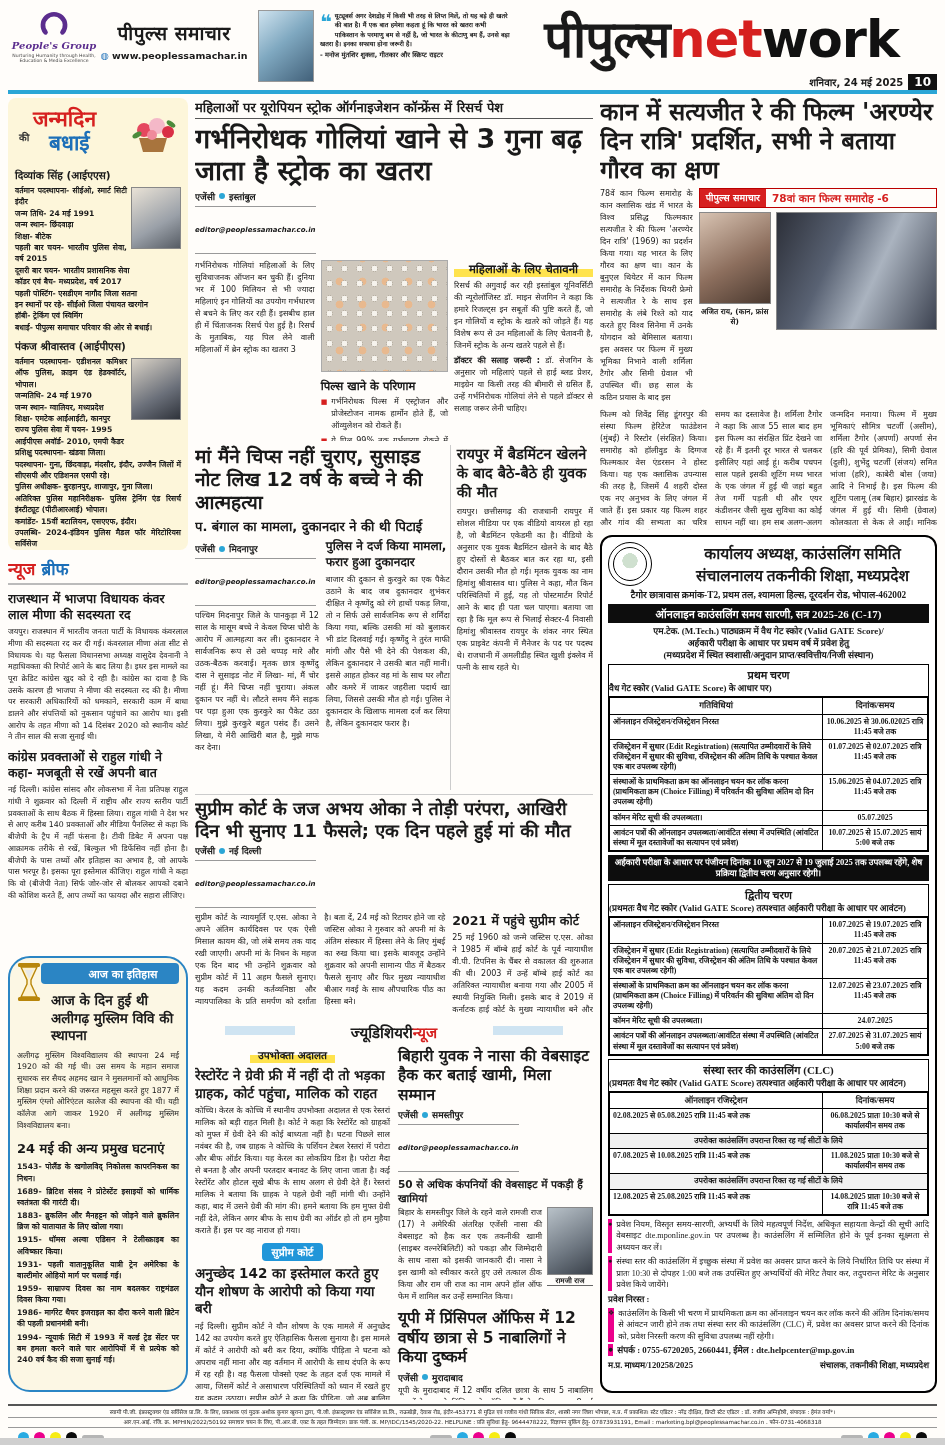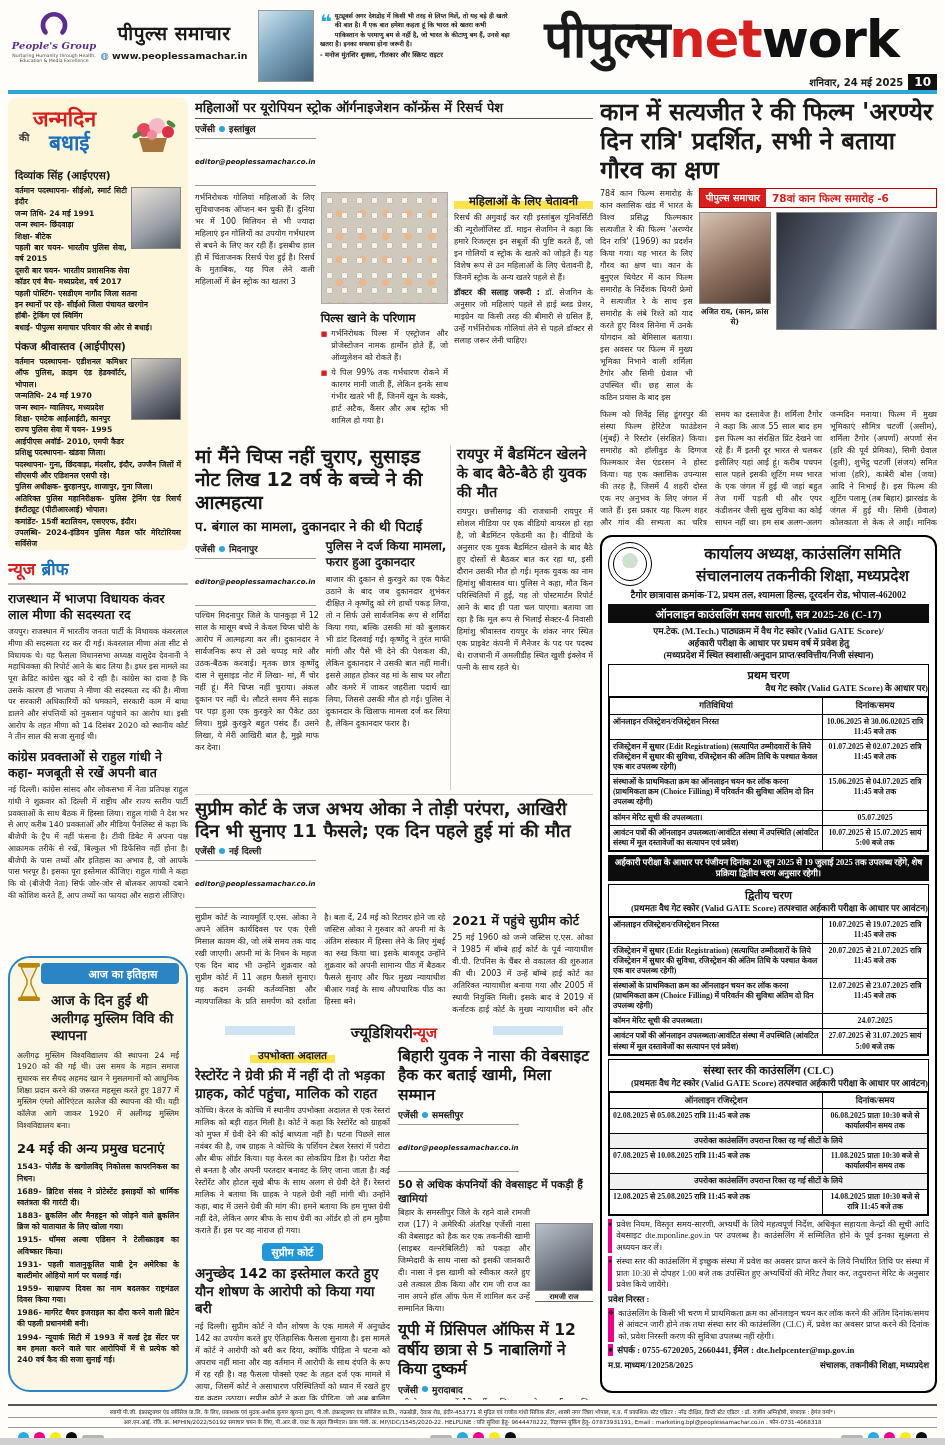--- a/index.html
+++ b/index.html
@@ -103,21 +103,21 @@
   .jud-head:before { left:30px; } .jud-head:after { right:30px; }
   .jud-cols { display:flex; gap:8px; }
   .jud-cols > div { width:50%; }
   .tag-y { display:block; width:fit-content; margin:0 auto 4px auto; font-size:10.5px; font-weight:800;
            background:linear-gradient(transparent 50%, #ffe34d 50%); padding:1px 8px; }
   .tag-b { display:block; width:fit-content; margin:6px auto 4px auto; font-size:10.5px; font-weight:800;
            background:#2196d9; color:#fff; border-radius:4px; padding:2px 10px; }
   .jud-hl { font-size:13.5px; font-weight:800; line-height:1.3; margin-bottom:3px; }
   .nasa-hl { font-size:15.5px; font-weight:800; line-height:1.25; }
   .nasa-lead { font-size:10.5px; font-weight:800; line-height:1.3; margin:2px 0; }
-  .nasa-photo { float:right; width:58px; margin:16px 0 2px 5px; }
+  .nasa-photo { float:right; width:46px; margin:0 0 2px 5px; }
   .nasa-photo .img { height:68px; border:1px solid #888; background:linear-gradient(150deg,#b9c2c9 0%,#6d7680 60%,#3a414a 100%); }
   .nasa-cap { font-size:7.2px; font-weight:800; text-align:center; border-bottom:1px solid #666; }
   
   .cannes { height:432px; overflow:hidden; }
   .cannes-hl { font-size:24px; font-weight:800; line-height:1.2; }
   .cannes-row { display:flex; gap:6px; margin-top:4px; }
   .cannes-lead { width:28%; }
   .cannes-media { width:72%; }
   .cmedia-head { display:flex; align-items:stretch; border:1px solid #b00; }
   .cmedia-brand { background:#d6201f; color:#fff; font-size:9.5px; font-weight:800; padding:2px 6px; white-space:nowrap; }
@@ -137,21 +137,21 @@
               display:flex; align-items:center; justify-content:center; }
   .dte-logo .inner { width:34px; height:34px; border:1px solid #000; border-radius:50%; background:
        radial-gradient(circle at 50% 40%, #cfe0cf 0 30%, transparent 31%); }
   .no-org1 { font-size:15.5px; font-weight:bold; text-align:center; }
   .no-org2 { font-size:15.5px; font-weight:bold; text-align:center; }
   .no-addr { font-size:9.3px; font-weight:bold; text-align:center; margin:2px 0 3px 0; }
   .nbar { background:#0d0d0d; color:#fff; font-size:11px; font-weight:bold; text-align:center; padding:2px 4px; margin:2px 0; }
   .nsub { font-size:9px; font-weight:bold; text-align:center; line-height:1.35; }
   .tblwrap { border:1px solid #000; margin-top:3px; }
   .sec-t { font-size:11px; font-weight:bold; text-align:center; padding-top:2px; }
-  .sec-s { font-size:8.8px; font-weight:bold; text-align:right; border-bottom:1px solid #000; padding-bottom:2px; }
+  .sec-s { font-size:8.8px; font-weight:bold; text-align:left; border-bottom:1px solid #000; padding-bottom:2px; }
   table.ntab { width:100%; border-collapse:collapse; }
   .ntab td,.ntab th { border:1px solid #000; font-size:7.8px; padding:2px 3px; vertical-align:top; line-height:1.3; }
   .ntab th { text-align:center; font-size:8.6px; }
   .ntab td.d { width:33%; text-align:center; font-weight:bold; }
   .ntab td.a { font-weight:600; }
   .midbar { background:#0d0d0d; color:#fff; font-size:8.6px; font-weight:bold; text-align:center; padding:2px 4px; margin:3px 0; line-height:1.3; }
   .clc-sep td { text-align:center; font-weight:bold; background:#f1f1f1; }
   .nb-p { font-size:8.2px; line-height:1.4; text-align:justify; margin-top:3px; display:flex; gap:4px; }
   .nb-p .m { flex:none; font-size:7px; line-height:1.7; }
   .cancel-lab { font-size:8.6px; font-weight:bold; margin-top:2px; }
@@ -298,20 +298,21 @@
             <div class="hist-ev">1959- साम्राज्य दिवस का नाम बदलकर राष्ट्रमंडल दिवस किया गया।</div>
             <div class="hist-ev">1986- मार्गरेट थैचर इजराइल का दौरा करने वाली ब्रिटेन की पहली प्रधानमंत्री बनी।</div>
             <div class="hist-ev">1994- न्यूयार्क सिटी में 1993 में वर्ल्ड ट्रेड सेंटर पर बम हमला करने वाले चार आरोपियों में से प्रत्येक को 240 वर्ष कैद की सजा सुनाई गई।</div>
           </div>
       </section>
     </aside>
 
     <section class="colM">
       <article class="lead-story">
         <div class="kicker">महिलाओं पर यूरोपियन स्ट्रोक ऑर्गनाइजेशन कॉन्फ्रेंस में रिसर्च पेश</div>
+        <h1 class="lead-hl">गर्भनिरोधक गोलियां खाने से 3 गुना बढ़ जाता है स्ट्रोक का खतरा</h1>
         <div class="byline">
           <span>एजेंसी</span>
             <span class="bdot"></span>
             <span>इस्तांबुल</span>
         </div>
         <div class="email">editor@peoplessamachar.co.in</div>
         <div class="lead-row">
           <div class="lead-c1 body-txt">गर्भनिरोधक गोलियां महिलाओं के लिए सुविधाजनक ऑप्शन बन चुकी हैं। दुनिया भर में 100 मिलियन से भी ज्यादा महिलाएं इन गोलियों का उपयोग गर्भधारण से बचने के लिए कर रही हैं। इसबीच हाल ही में चिंताजनक रिसर्च पेश हुई है। रिसर्च के मुताबिक, यह पिल लेने वाली महिलाओं में ब्रेन स्ट्रोक का खतरा 3</div>
           <div class="lead-c2">
             <div class="pills-img"></div>
@@ -485,21 +486,21 @@
                   <td class="d">05.07.2025</td>
                 </tr>
                 <tr>
                   <td class="a">आवंटन पत्रों की ऑनलाइन उपलब्धता/आवंटित संस्था में उपस्थिति (आंवटित संस्था में मूल दस्तावेजों का सत्यापन एवं प्रवेश)</td>
                   <td class="d">10.07.2025 से 15.07.2025 सायं 5:00 बजे तक</td>
                 </tr>
               </tbody>
           </table>
         </div>
 
-        <div class="midbar">अर्हकारी परीक्षा के आधार पर पंजीयन दिनांक 20 जून 2025 से 19 जुलाई 2025 तक उपलब्ध रहेंगे, शेष प्रक्रिया द्वितीय चरण अनुसार रहेगी।</div>
+        <div class="midbar">अर्हकारी परीक्षा के आधार पर पंजीयन दिनांक 10 जून 2027 से 19 जुलाई 2025 तक उपलब्ध रहेंगे, शेष प्रक्रिया द्वितीय चरण अनुसार रहेगी।</div>
 
         <div class="tblwrap">
           <div class="sec-t">द्वितीय चरण</div>
           <div class="sec-s">(प्रथमतः वैध गेट स्कोर (Valid GATE Score) तत्पश्चात अर्हकारी परीक्षा के आधार पर आवंटन)</div>
           <table class="ntab">
             <tbody>
 
             <tr>
                   <td class="a">ऑनलाइन रजिस्ट्रेशन/रजिस्ट्रेशन निरस्त</td>
                   <td class="d">10.07.2025 से 19.07.2025 रात्रि 11:45 बजे तक</td>

